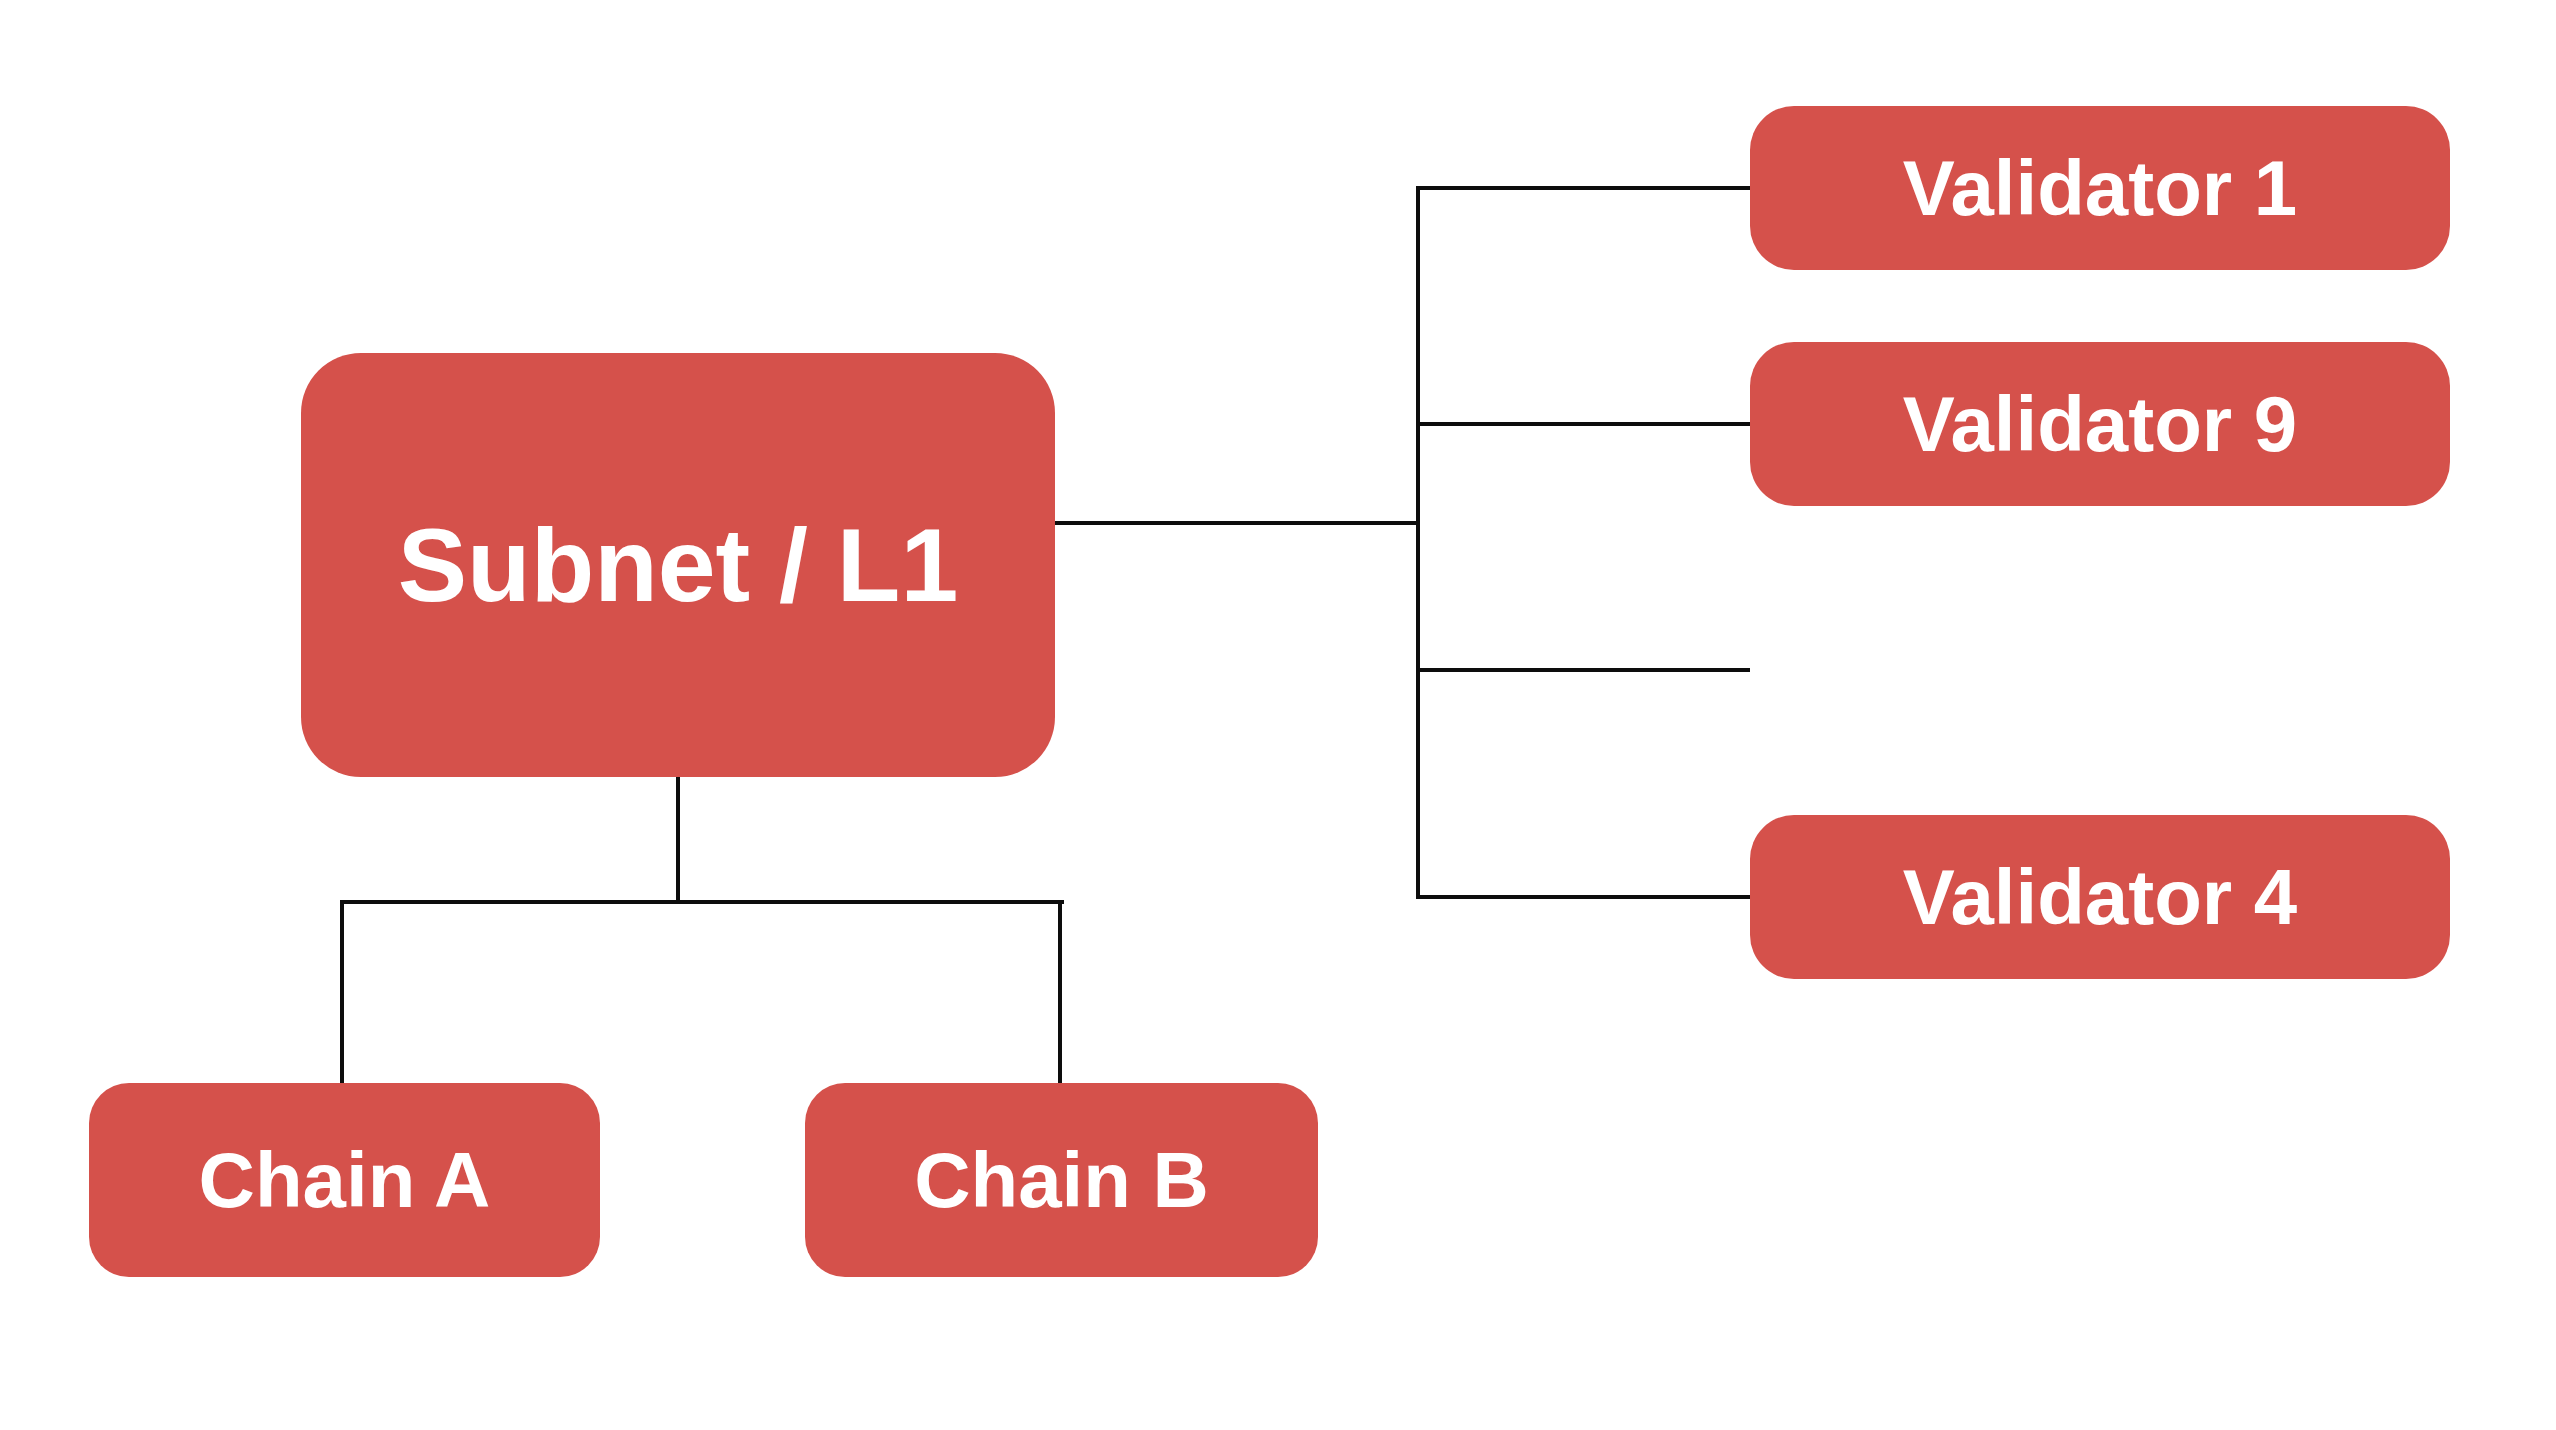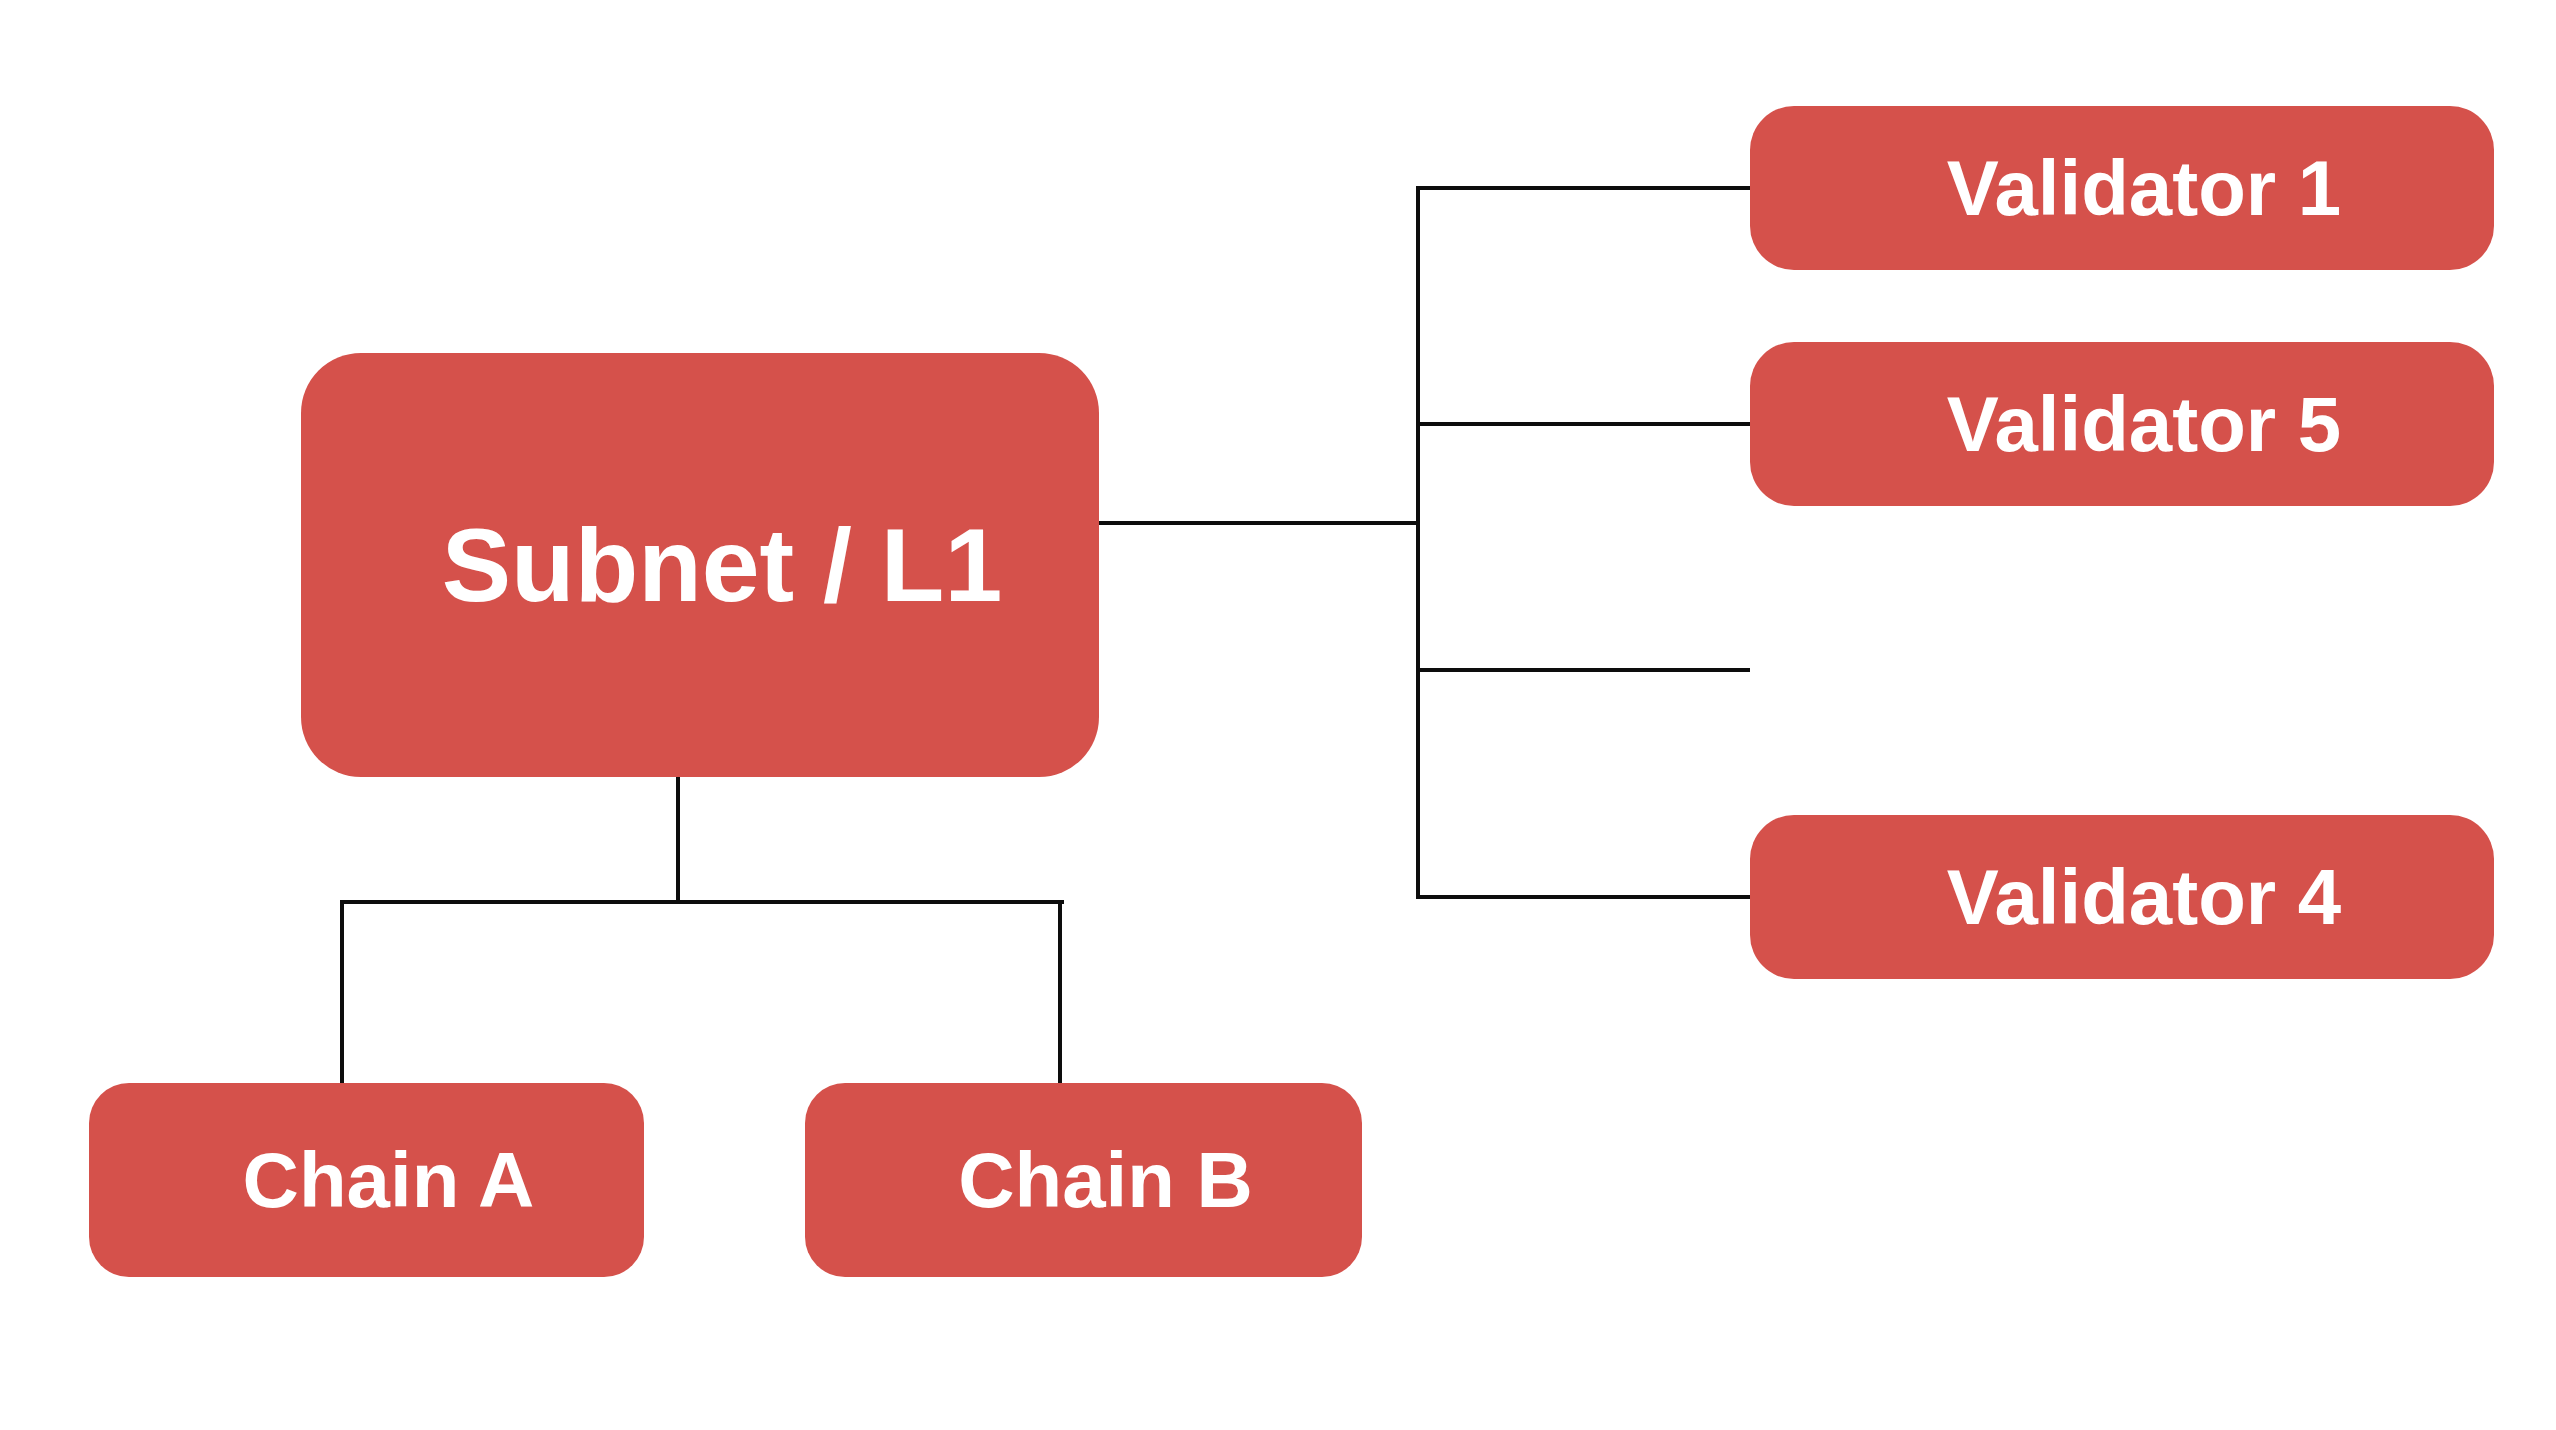--- a/index.html
+++ b/index.html
@@ -21,21 +21,20 @@
     position: absolute;
     background: var(--node-fill);
     color: var(--node-text);
     display: flex;
     align-items: center;
     justify-content: center;
     font-weight: 700;
     text-align: center;
     line-height: 1;
     z-index: 2;
-    padding-left: 44px;
   }
   .line {
     position: absolute;
     background: var(--connector);
     z-index: 1;
   }
 
   
   .n-subnet   { left: 301px;  top: 353px;  width: 754px; height: 424px; border-radius: 60px; font-size: 104px; }
 
@@ -80,21 +79,21 @@
   <div class="line l-chainb-v"></div>
 
   <div class="node n-subnet">
     <span>Subnet / L1</span>
   </div>
 
   <div class="node n-val n-val1">
     <span>Validator 1</span>
   </div>
   <div class="node n-val n-val2">
-    <span>Validator 5</span>
+    <span>Validator 9</span>
   </div>
   <div class="node n-val n-val4">
     <span>Validator 4</span>
   </div>
 
   <div class="node n-chain n-chaina">
     <span>Chain A</span>
   </div>
   <div class="node n-chain n-chainb">
     <span>Chain B</span>

